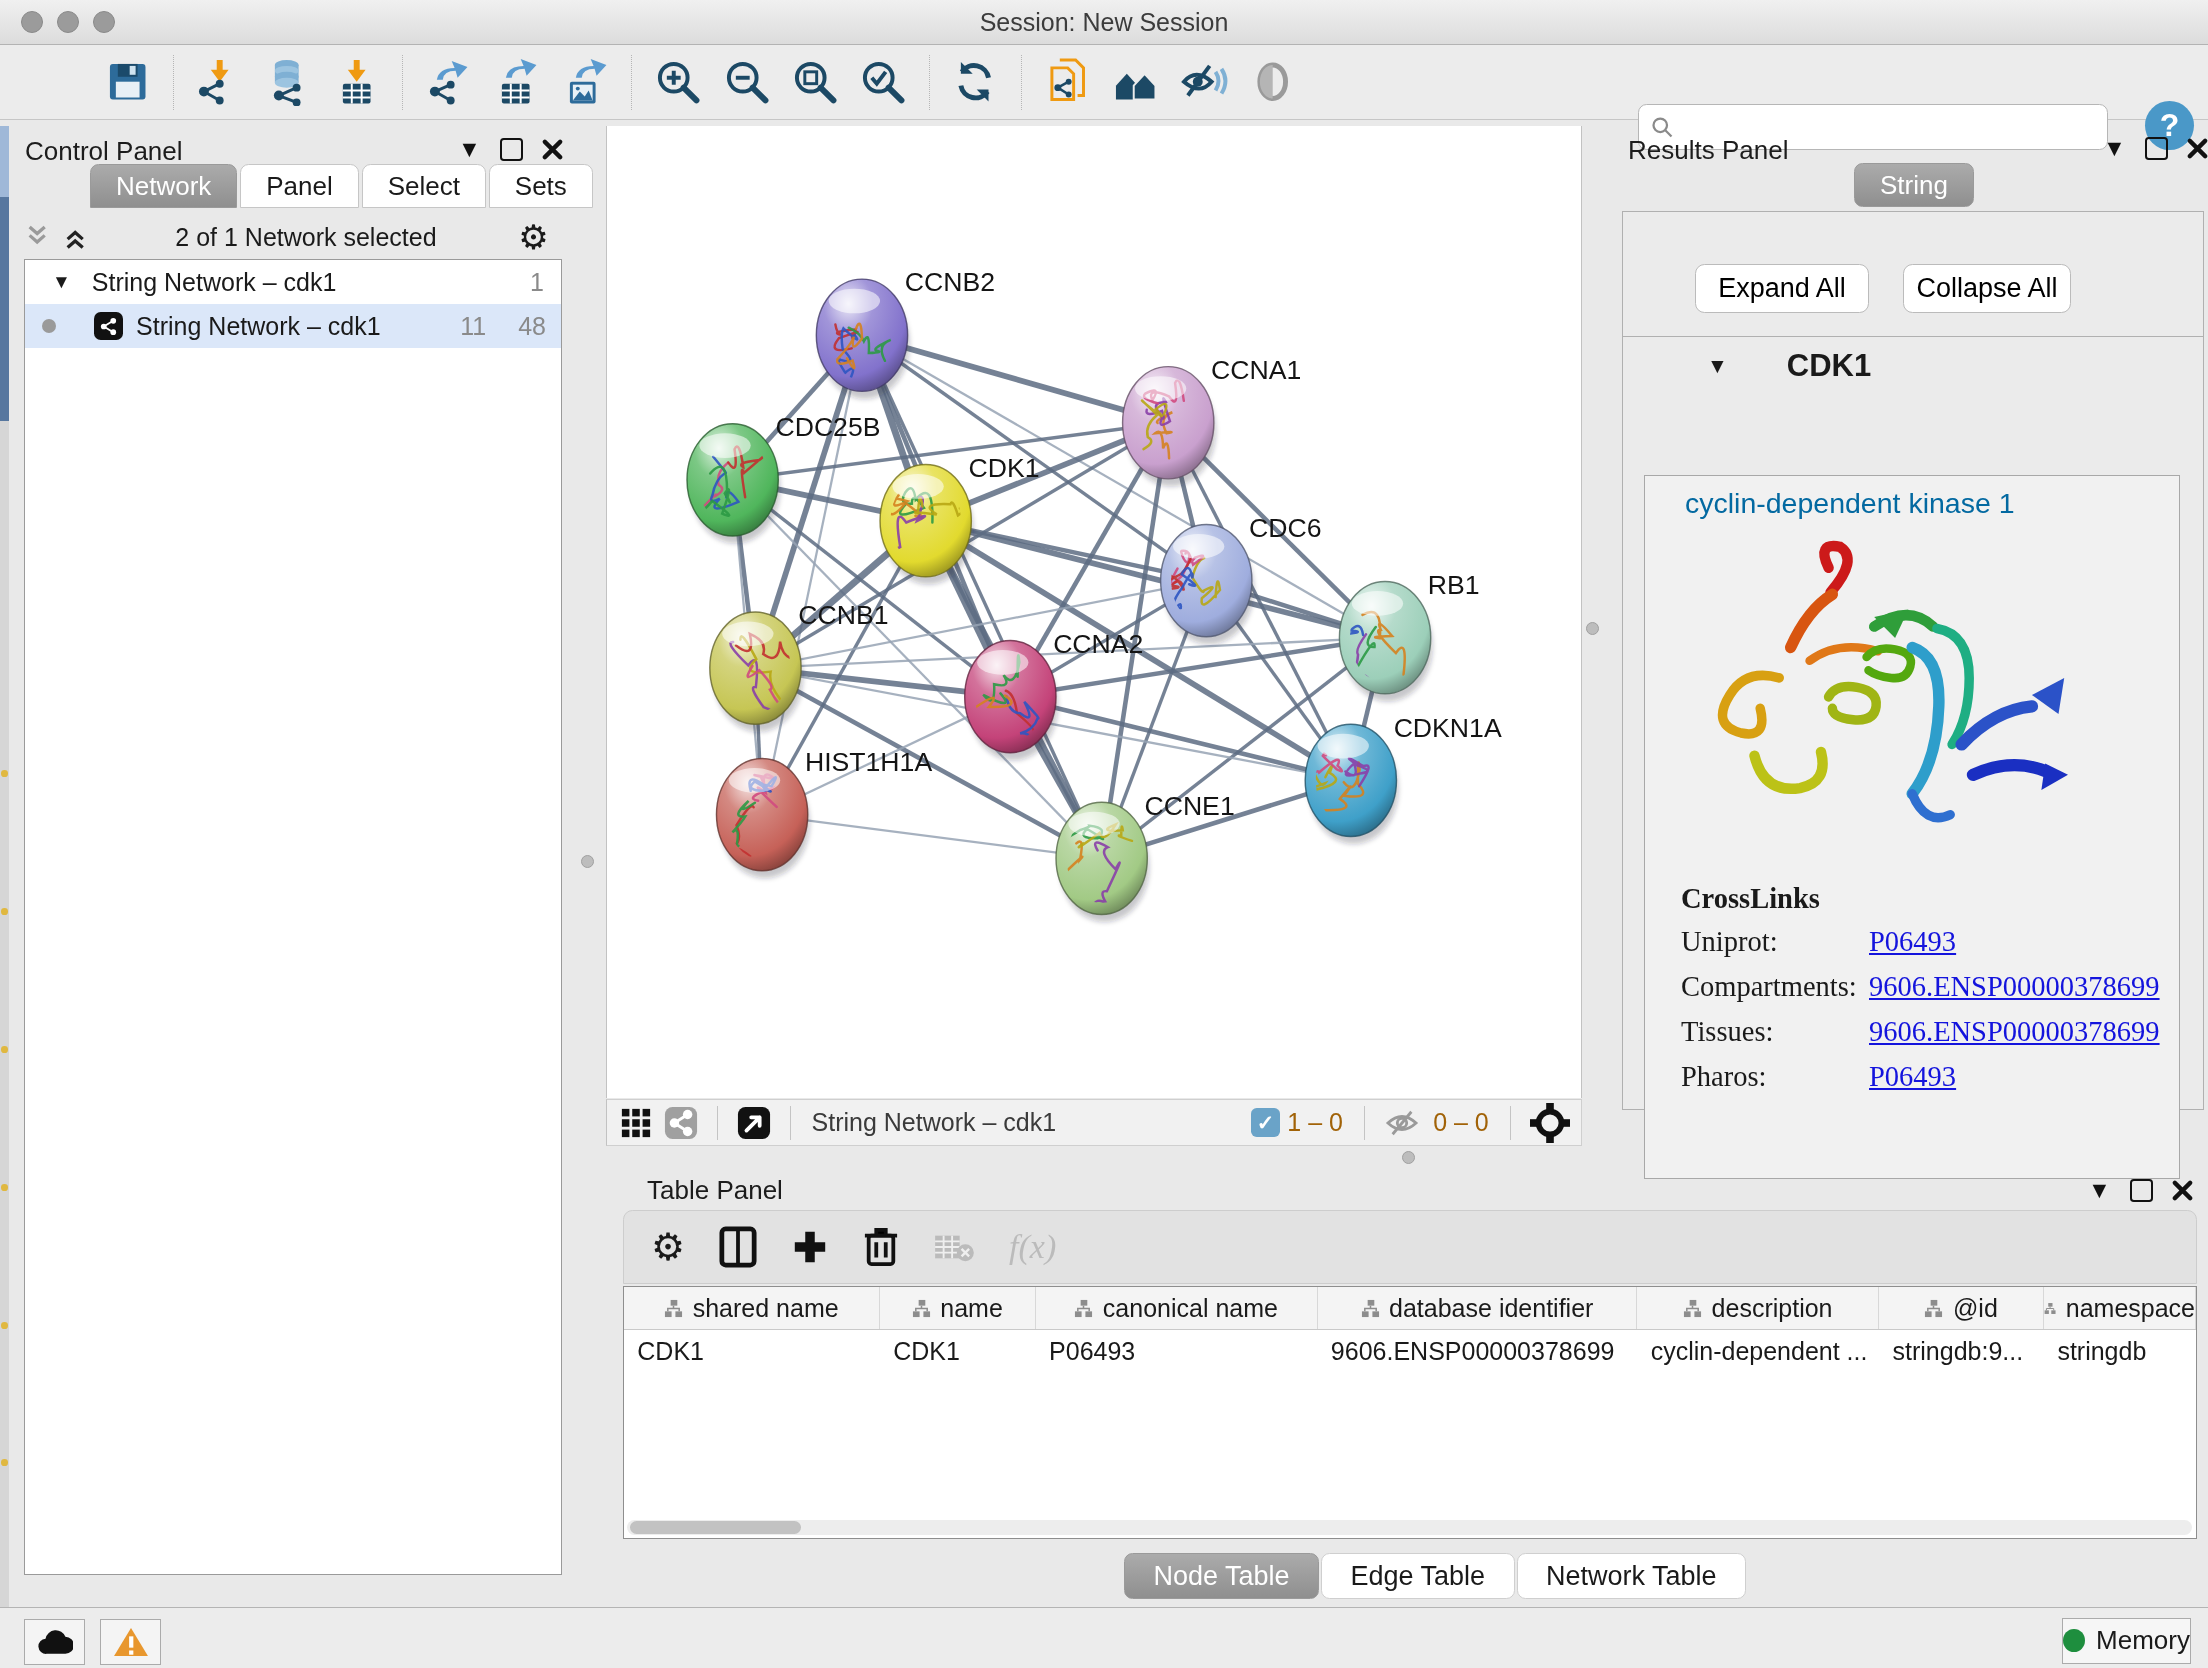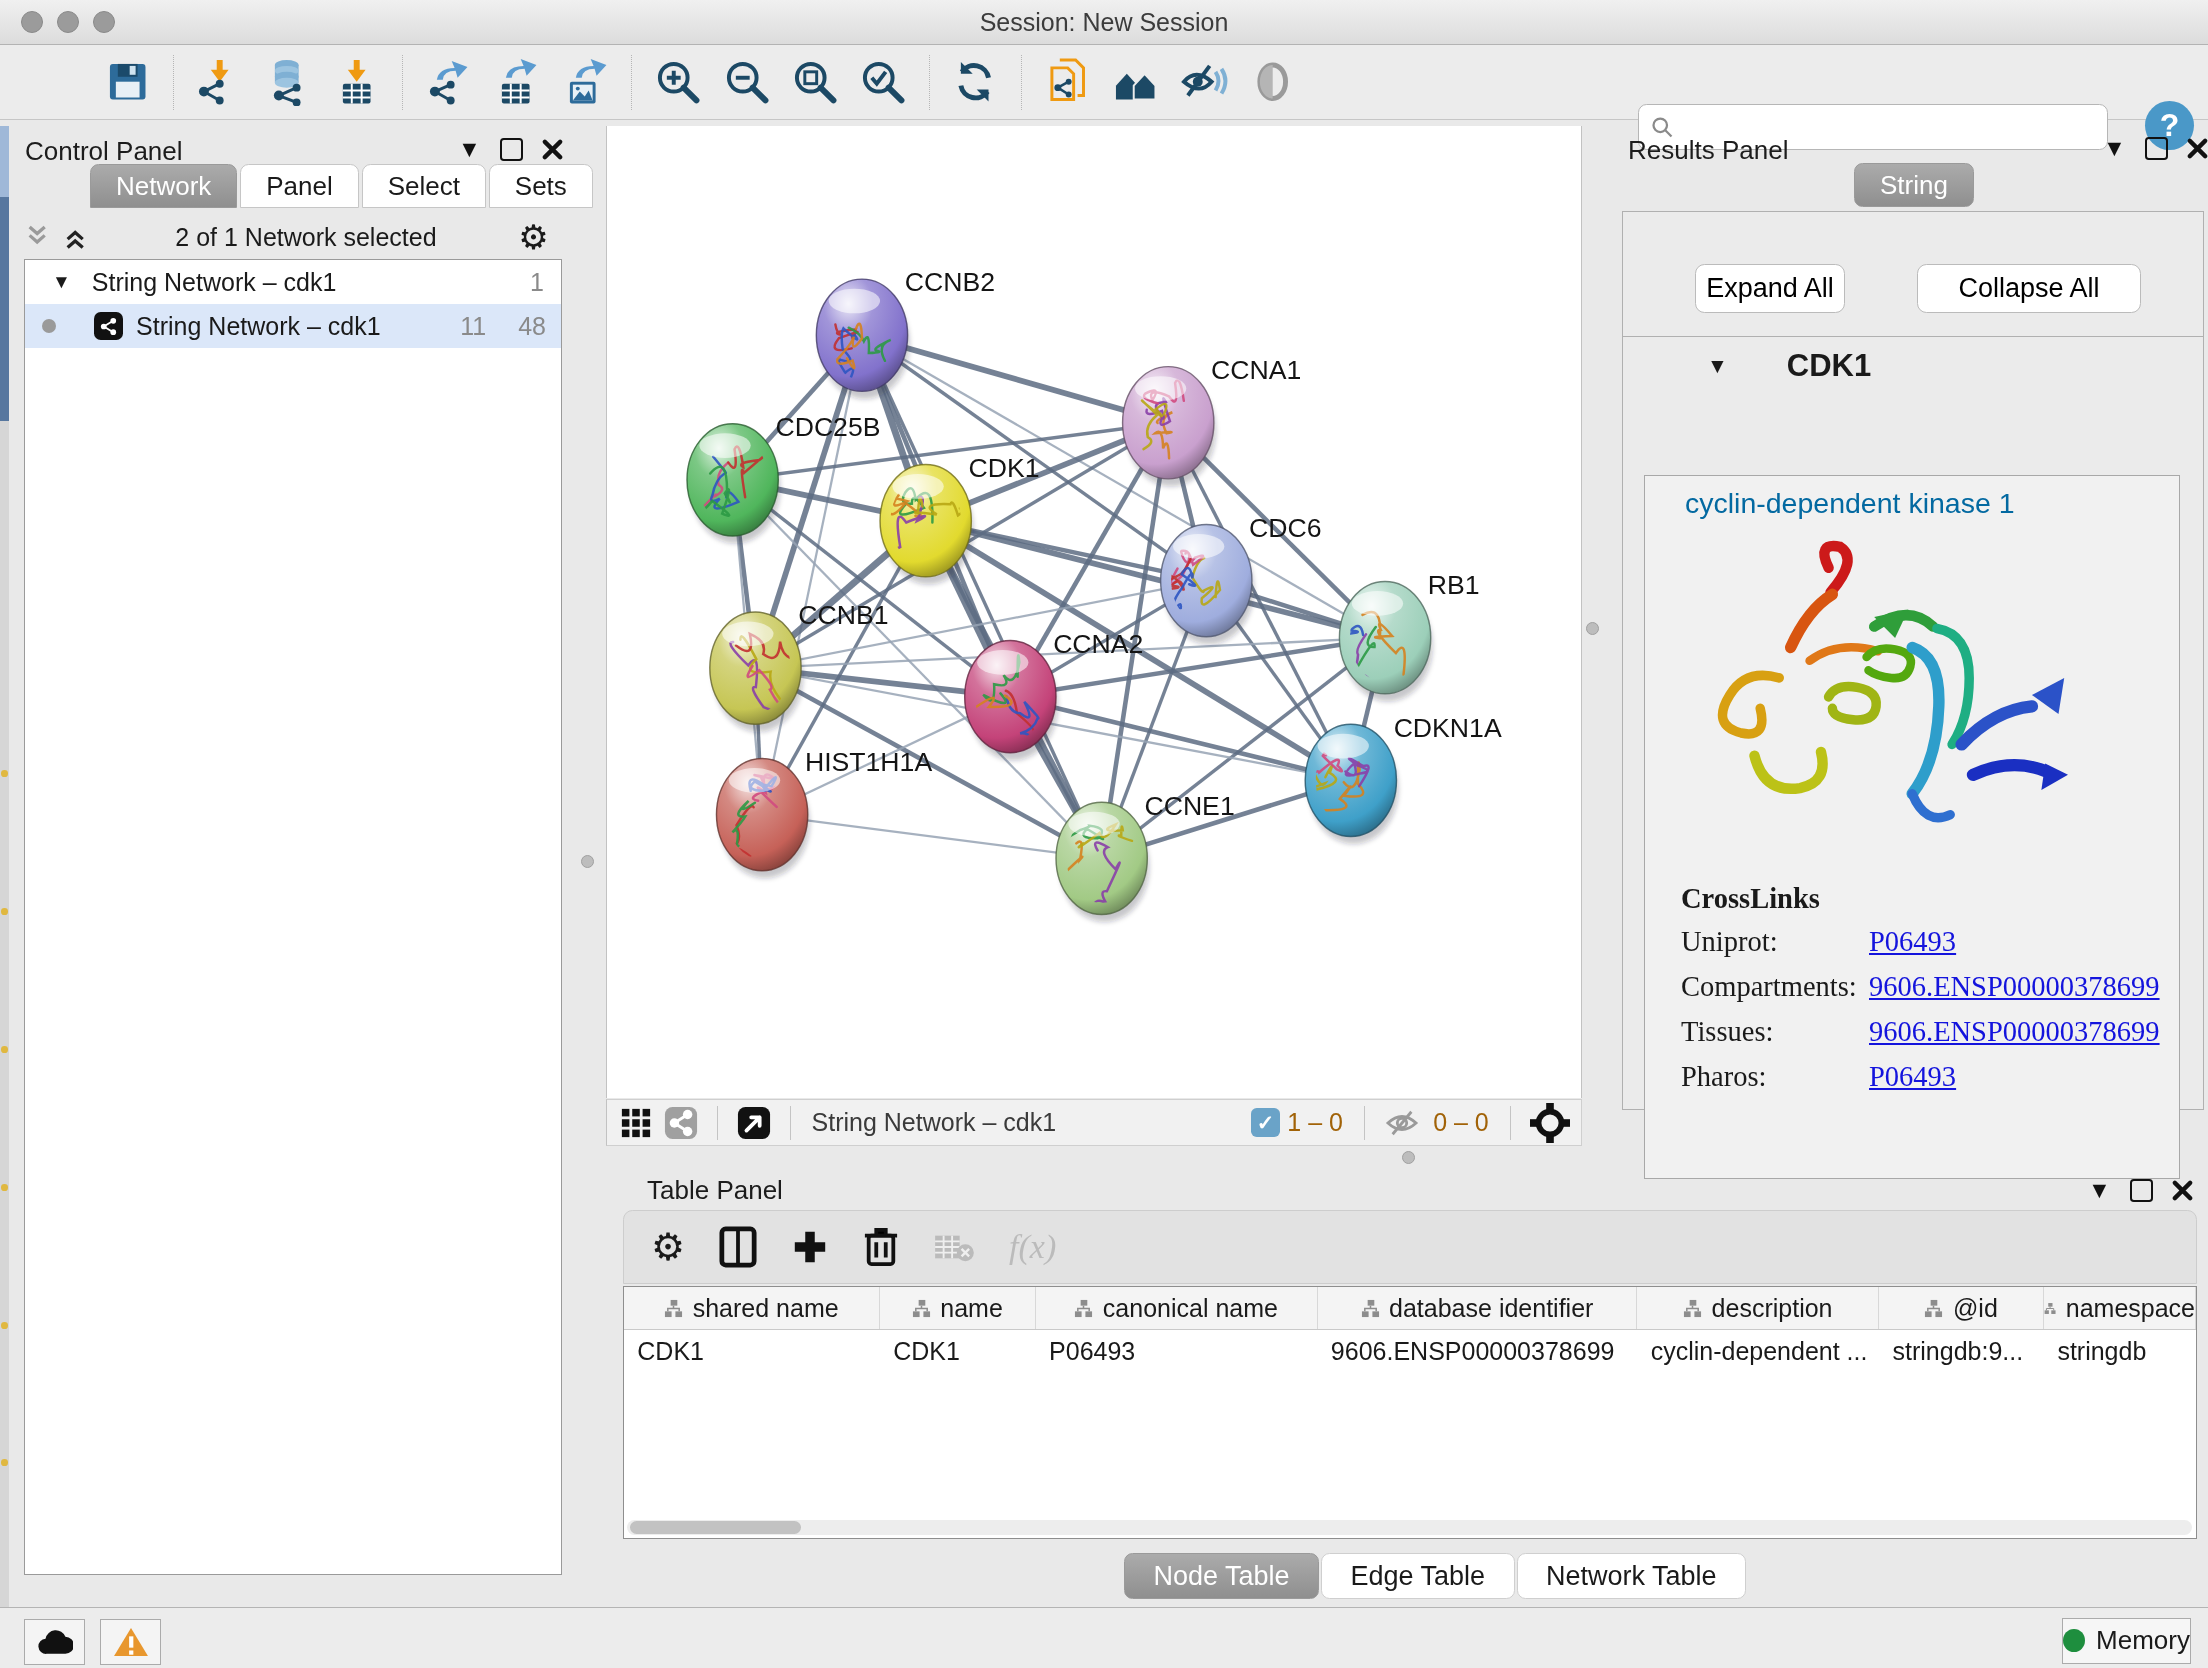--- a/index.html
+++ b/index.html
@@ -705,22 +705,22 @@
       <span class="floatico"></span>
       <svg width="21" height="21" viewBox="0 0 22 22">
         <path d="M3 3L19 19M19 3L3 19" stroke="#111" stroke-width="4.5" stroke-linecap="round"></path>
         </svg>
     </div>
     <div class="rtab">
       <div class="tab sel" style="border-radius:8.6px">String</div>
     </div>
     <div class="rbox">
       <div class="rbtnrow">
-        <button class="rbtn" style="left:72px;width:150px">Expand All</button>
-        <button class="rbtn" style="left:294px;width:224px">Collapse All</button>
+        <button class="rbtn" style="left:72px;width:174px">Expand All</button>
+        <button class="rbtn" style="left:280px;width:168px">Collapse All</button>
       </div>
       <div class="gene-head">
         <span style="margin-left:84px;font-size:21px">▼</span>
         <span class="gene-title" style="margin-left:59px">CDK1</span>
       </div>
       <div class="rinner">
         <div class="rdesc">cyclin-dependent kinase 1</div>
         <svg style="position:absolute;left:43px;top:59px" width="380" height="339" viewBox="0 0 400 356">
           <g fill="none" stroke-linecap="round">
             <path d="M150 60q30-35 10-48q-25-5-12 22" stroke="#cc1a1a" stroke-width="11"></path>

